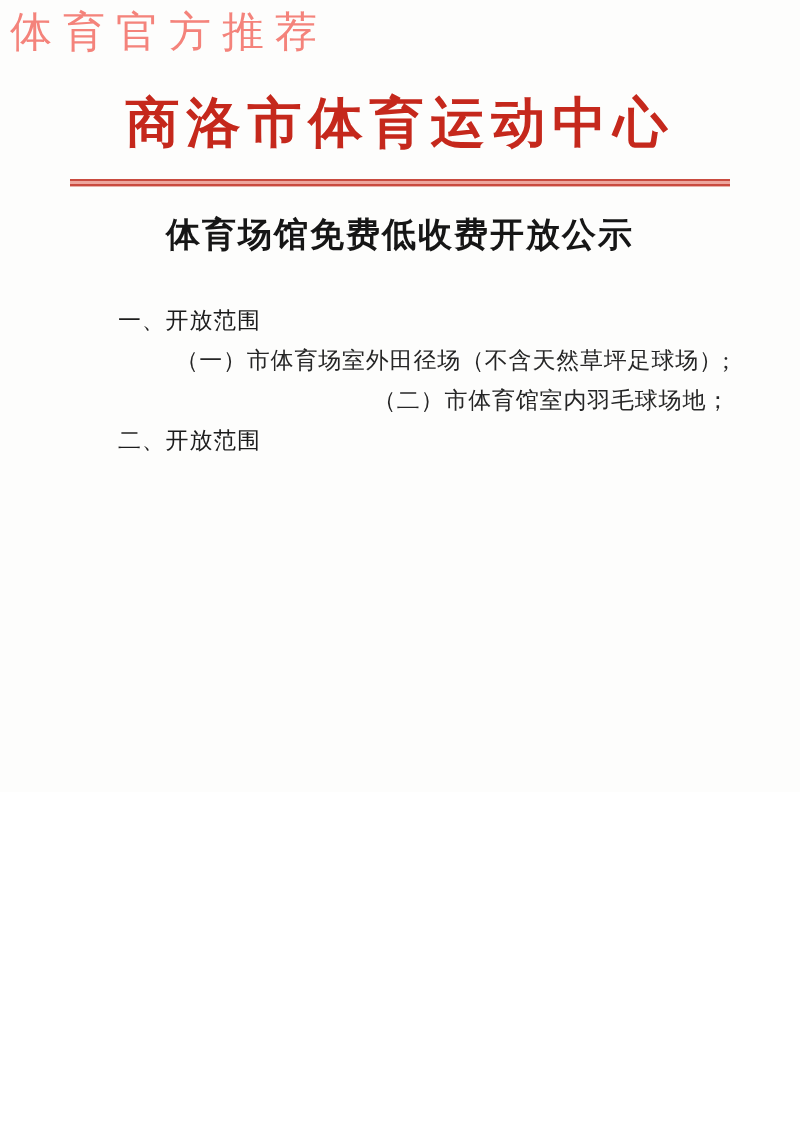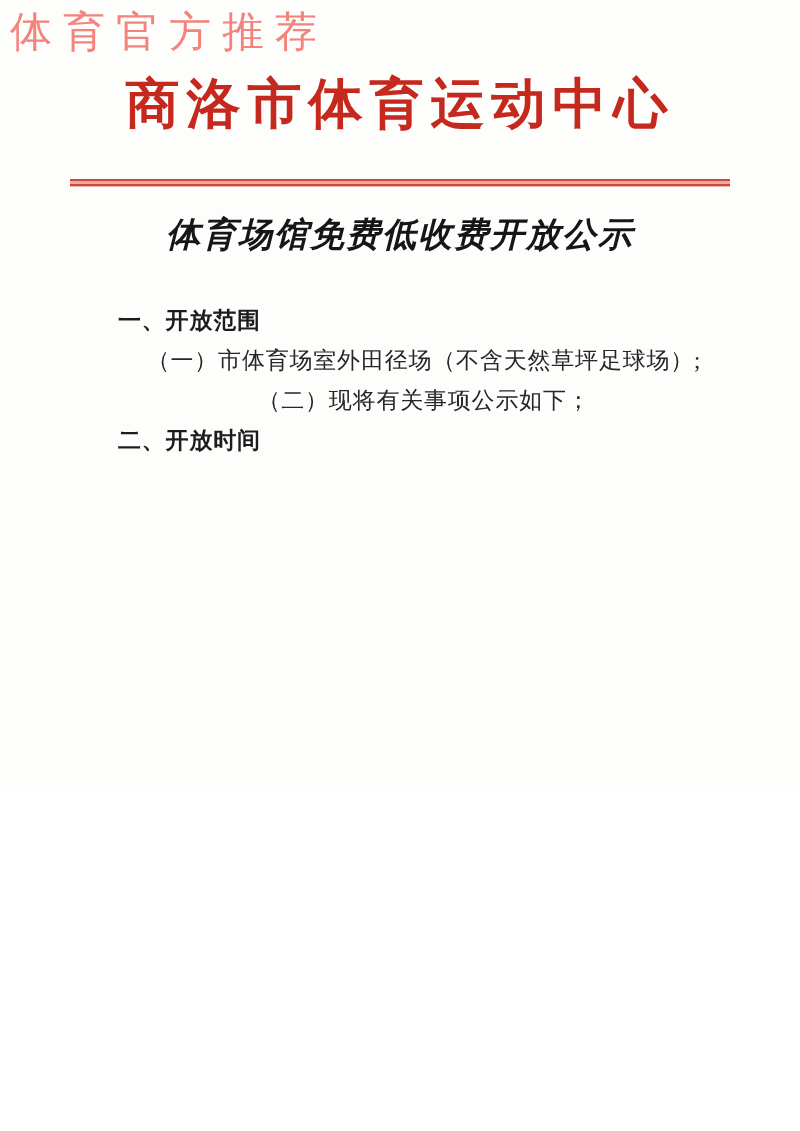--- a/index.html
+++ b/index.html
@@ -26,21 +26,21 @@
     font-size: 42px;
     letter-spacing: 11px;
     color: #f4837b;
     font-weight: 400;
     white-space: nowrap;
   }
 
   
   .org-name {
     position: absolute;
-    top: 68px;
+    top: 87px;
     left: 0;
     width: 100%;
     text-align: center;
     font-size: 54px;
     font-weight: bold;
     letter-spacing: 7px;
     color: #c5281c;
     white-space: nowrap;
   }
 
@@ -65,21 +65,20 @@
     position: absolute;
     top: 212px;
     left: 0;
     width: 100%;
     text-align: center;
     font-size: 34px;
     font-weight: bold;
     letter-spacing: 2px;
     color: #161616;
     white-space: nowrap;
-    font-style: italic;
   }
 
   
   .body-text {
     position: absolute;
     top: 301px;
     left: 72px;
     width: 658px;
     font-size: 23px;
     line-height: 40px;
@@ -89,26 +88,26 @@
   }
 
   .body-text p,
   .body-text h3 {
     text-indent: 2em;
     font-size: 23px;
     line-height: 40px;
   }
 
   .body-text h3 {
-    font-weight: bold;
+    font-weight: normal;
     color: #1c1c1c;
   }
 
   .body-text p.list-item {
-    text-align: center;
+    text-align: right;
   }
 
   
   .page-number {
     position: absolute;
     top: 1028px;
     right: 100px;
     font-size: 19px;
     letter-spacing: 4px;
     color: #3a3a3a;
@@ -143,24 +142,24 @@
 
   <div class="doc-title">体育场馆免费低收费开放公示</div>
 
   <div class="body-text">
 
 
     <h3>一、开放范围</h3>
 
     <p class="list-item">（一）市体育场室外田径场（不含天然草坪足球场）;</p>
 
-    <p class="list-item">（二）现将有关事项公示如下；</p>
+    <p class="list-item">（二）市体育馆室内羽毛球场地；</p>
 
 
-    <h3>二、开放时间</h3>
+    <h3>二、开放范围</h3>
 
 
   </div>
 
   <div class="page-number">- 1 -</div>
 
   <div class="footer-rule"></div>
 
 </div>
 

